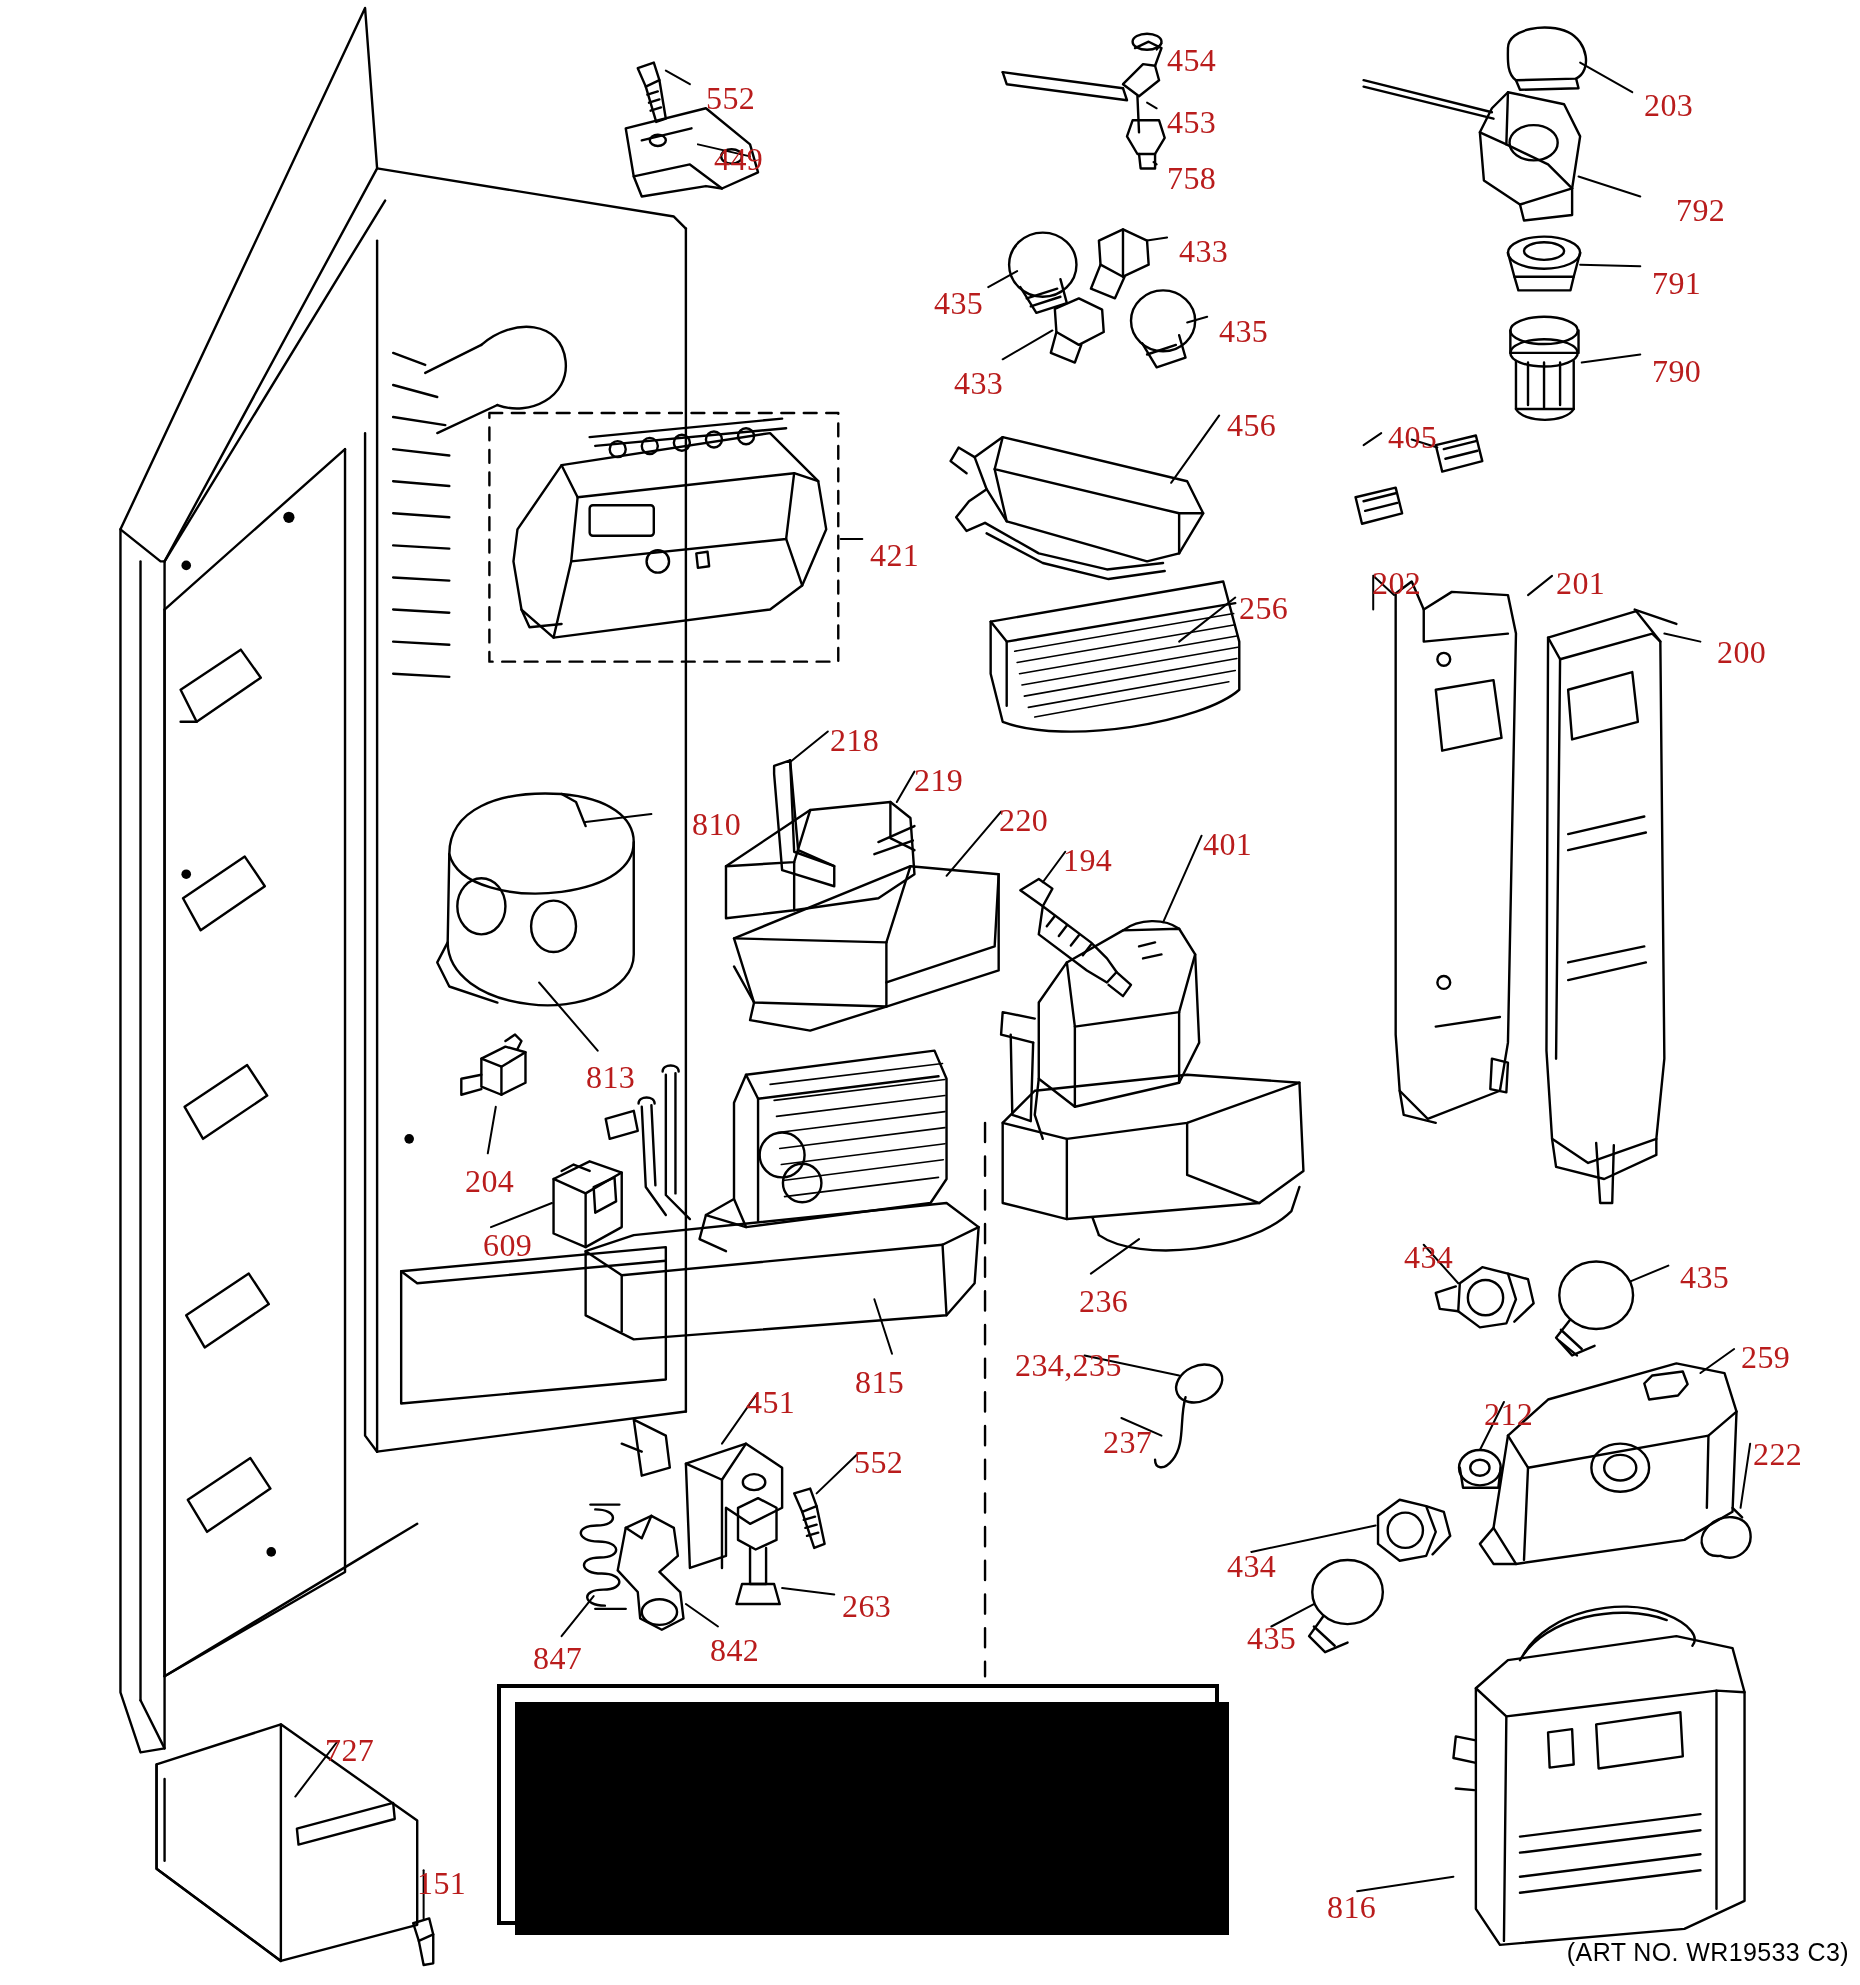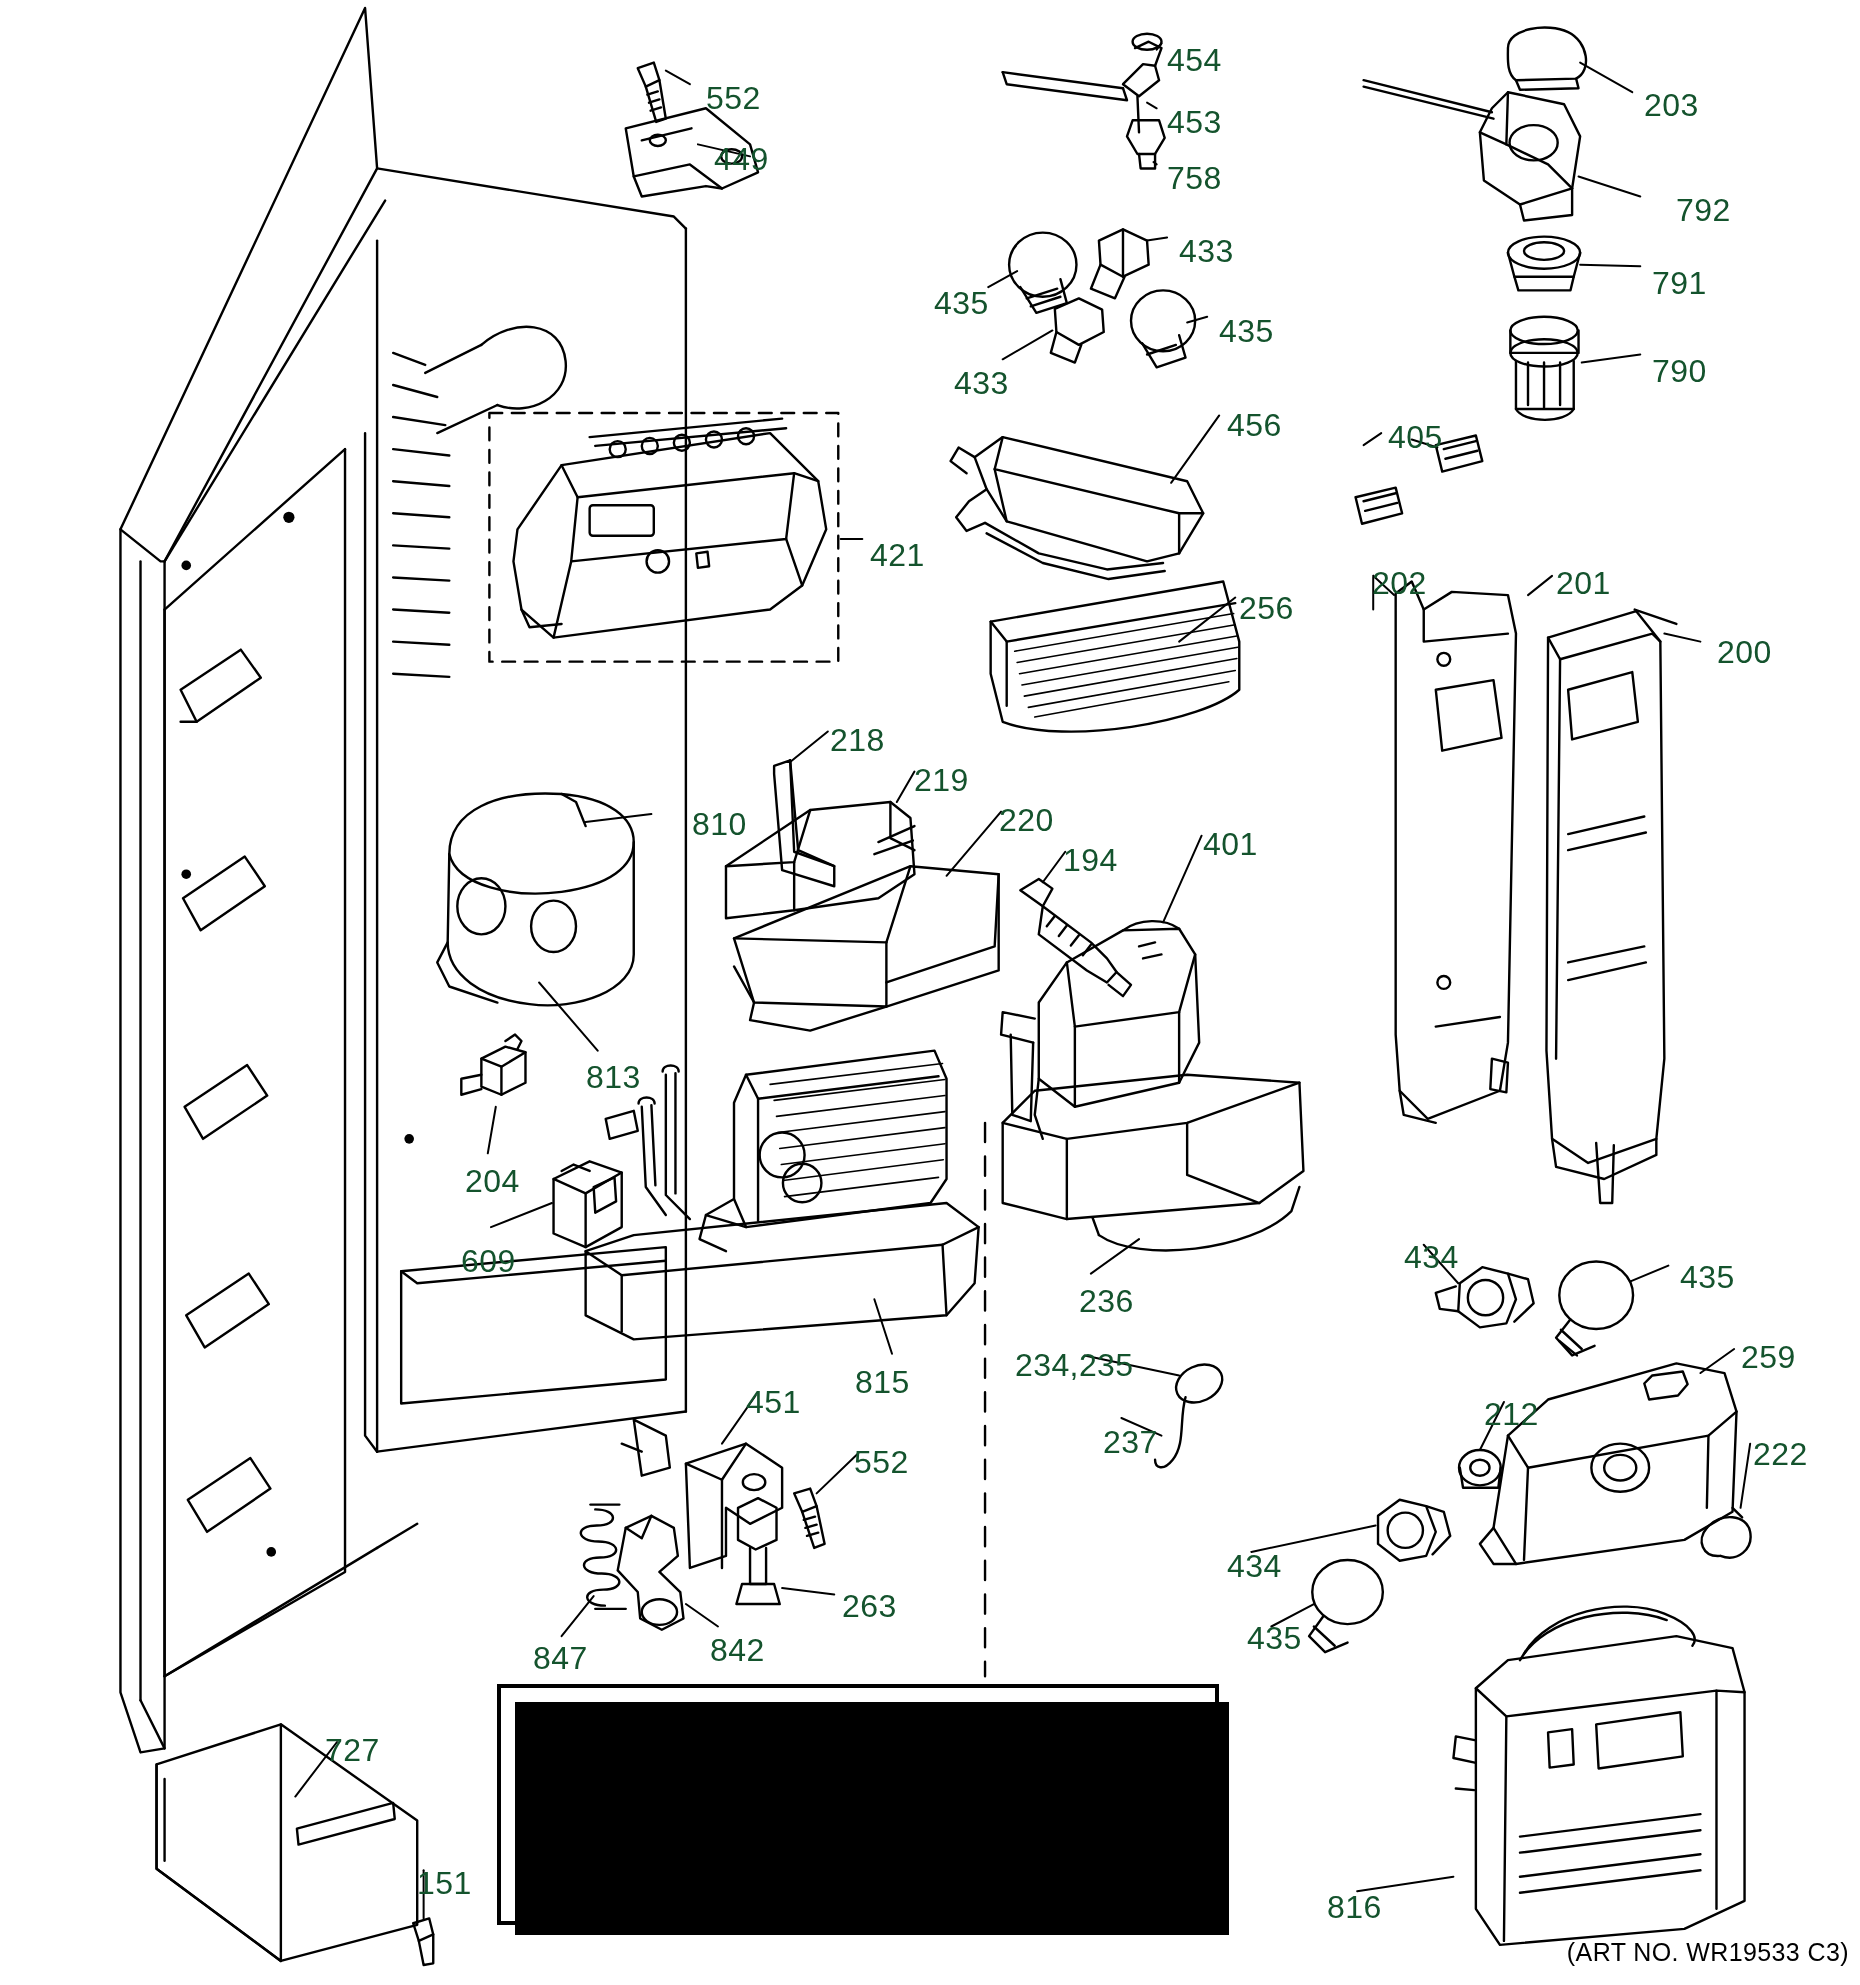--- a/index.html
+++ b/index.html
@@ -20,24 +20,24 @@
   }
   #artwork {
     position: absolute;
     left: 0;
     top: 0;
     width: 1861px;
     height: 1985px;
   }
   .callout {
     position: absolute;
-    font-family: Liberation Sans, sans-serif;
+    font-family: Liberation Serif, serif;
     font-size: 32px;
     letter-spacing: 0.4px;
-    color: #14532d;
+    color: #b91c1c;
     white-space: nowrap;
     text-align: center;
   }
   .note-box {
     position: absolute;
     left: 497px;
     top: 1684px;
     width: 722px;
     height: 241px;
     border: 4px solid #000;
@@ -563,21 +563,21 @@
       <div class="callout" style="left: 1556px; top: 565px;">201</div>
       <div class="callout" style="left: 1700px; top: 634px; margin-left: 17px;">200</div>
       <div class="callout" style="left: 830px; top: 722px;">218</div>
       <div class="callout" style="left: 914px; top: 762px;">219</div>
       <div class="callout" style="left: 999px; top: 802px;">220</div>
       <div class="callout" style="left: 1063px; top: 842px;">194</div>
       <div class="callout" style="left: 1203px; top: 826px;">401</div>
       <div class="callout" style="left: 658px; top: 806px; margin-left: 34px;">810</div>
       <div class="callout" style="left: 586px; top: 1059px;">813</div>
       <div class="callout" style="left: 465px; top: 1163px;">204</div>
-      <div class="callout" style="left: 461px; top: 1227px; margin-top: 16px;">609</div>
+      <div class="callout" style="left: 483px; top: 1227px;">609</div>
       <div class="callout" style="left: 1079px; top: 1283px;">236</div>
       <div class="callout" style="left: 855px; top: 1364px;">815</div>
       <div class="callout" style="left: 1015px; top: 1347px;">234,235</div>
       <div class="callout" style="left: 1103px; top: 1424px;">237</div>
       <div class="callout" style="left: 1404px; top: 1239px;">434</div>
       <div class="callout" style="left: 1680px; top: 1259px;">435</div>
       <div class="callout" style="left: 1741px; top: 1339px;">259</div>
       <div class="callout" style="left: 1484px; top: 1396px;">212</div>
       <div class="callout" style="left: 1753px; top: 1436px;">222</div>
       <div class="callout" style="left: 1227px; top: 1548px;">434</div>

